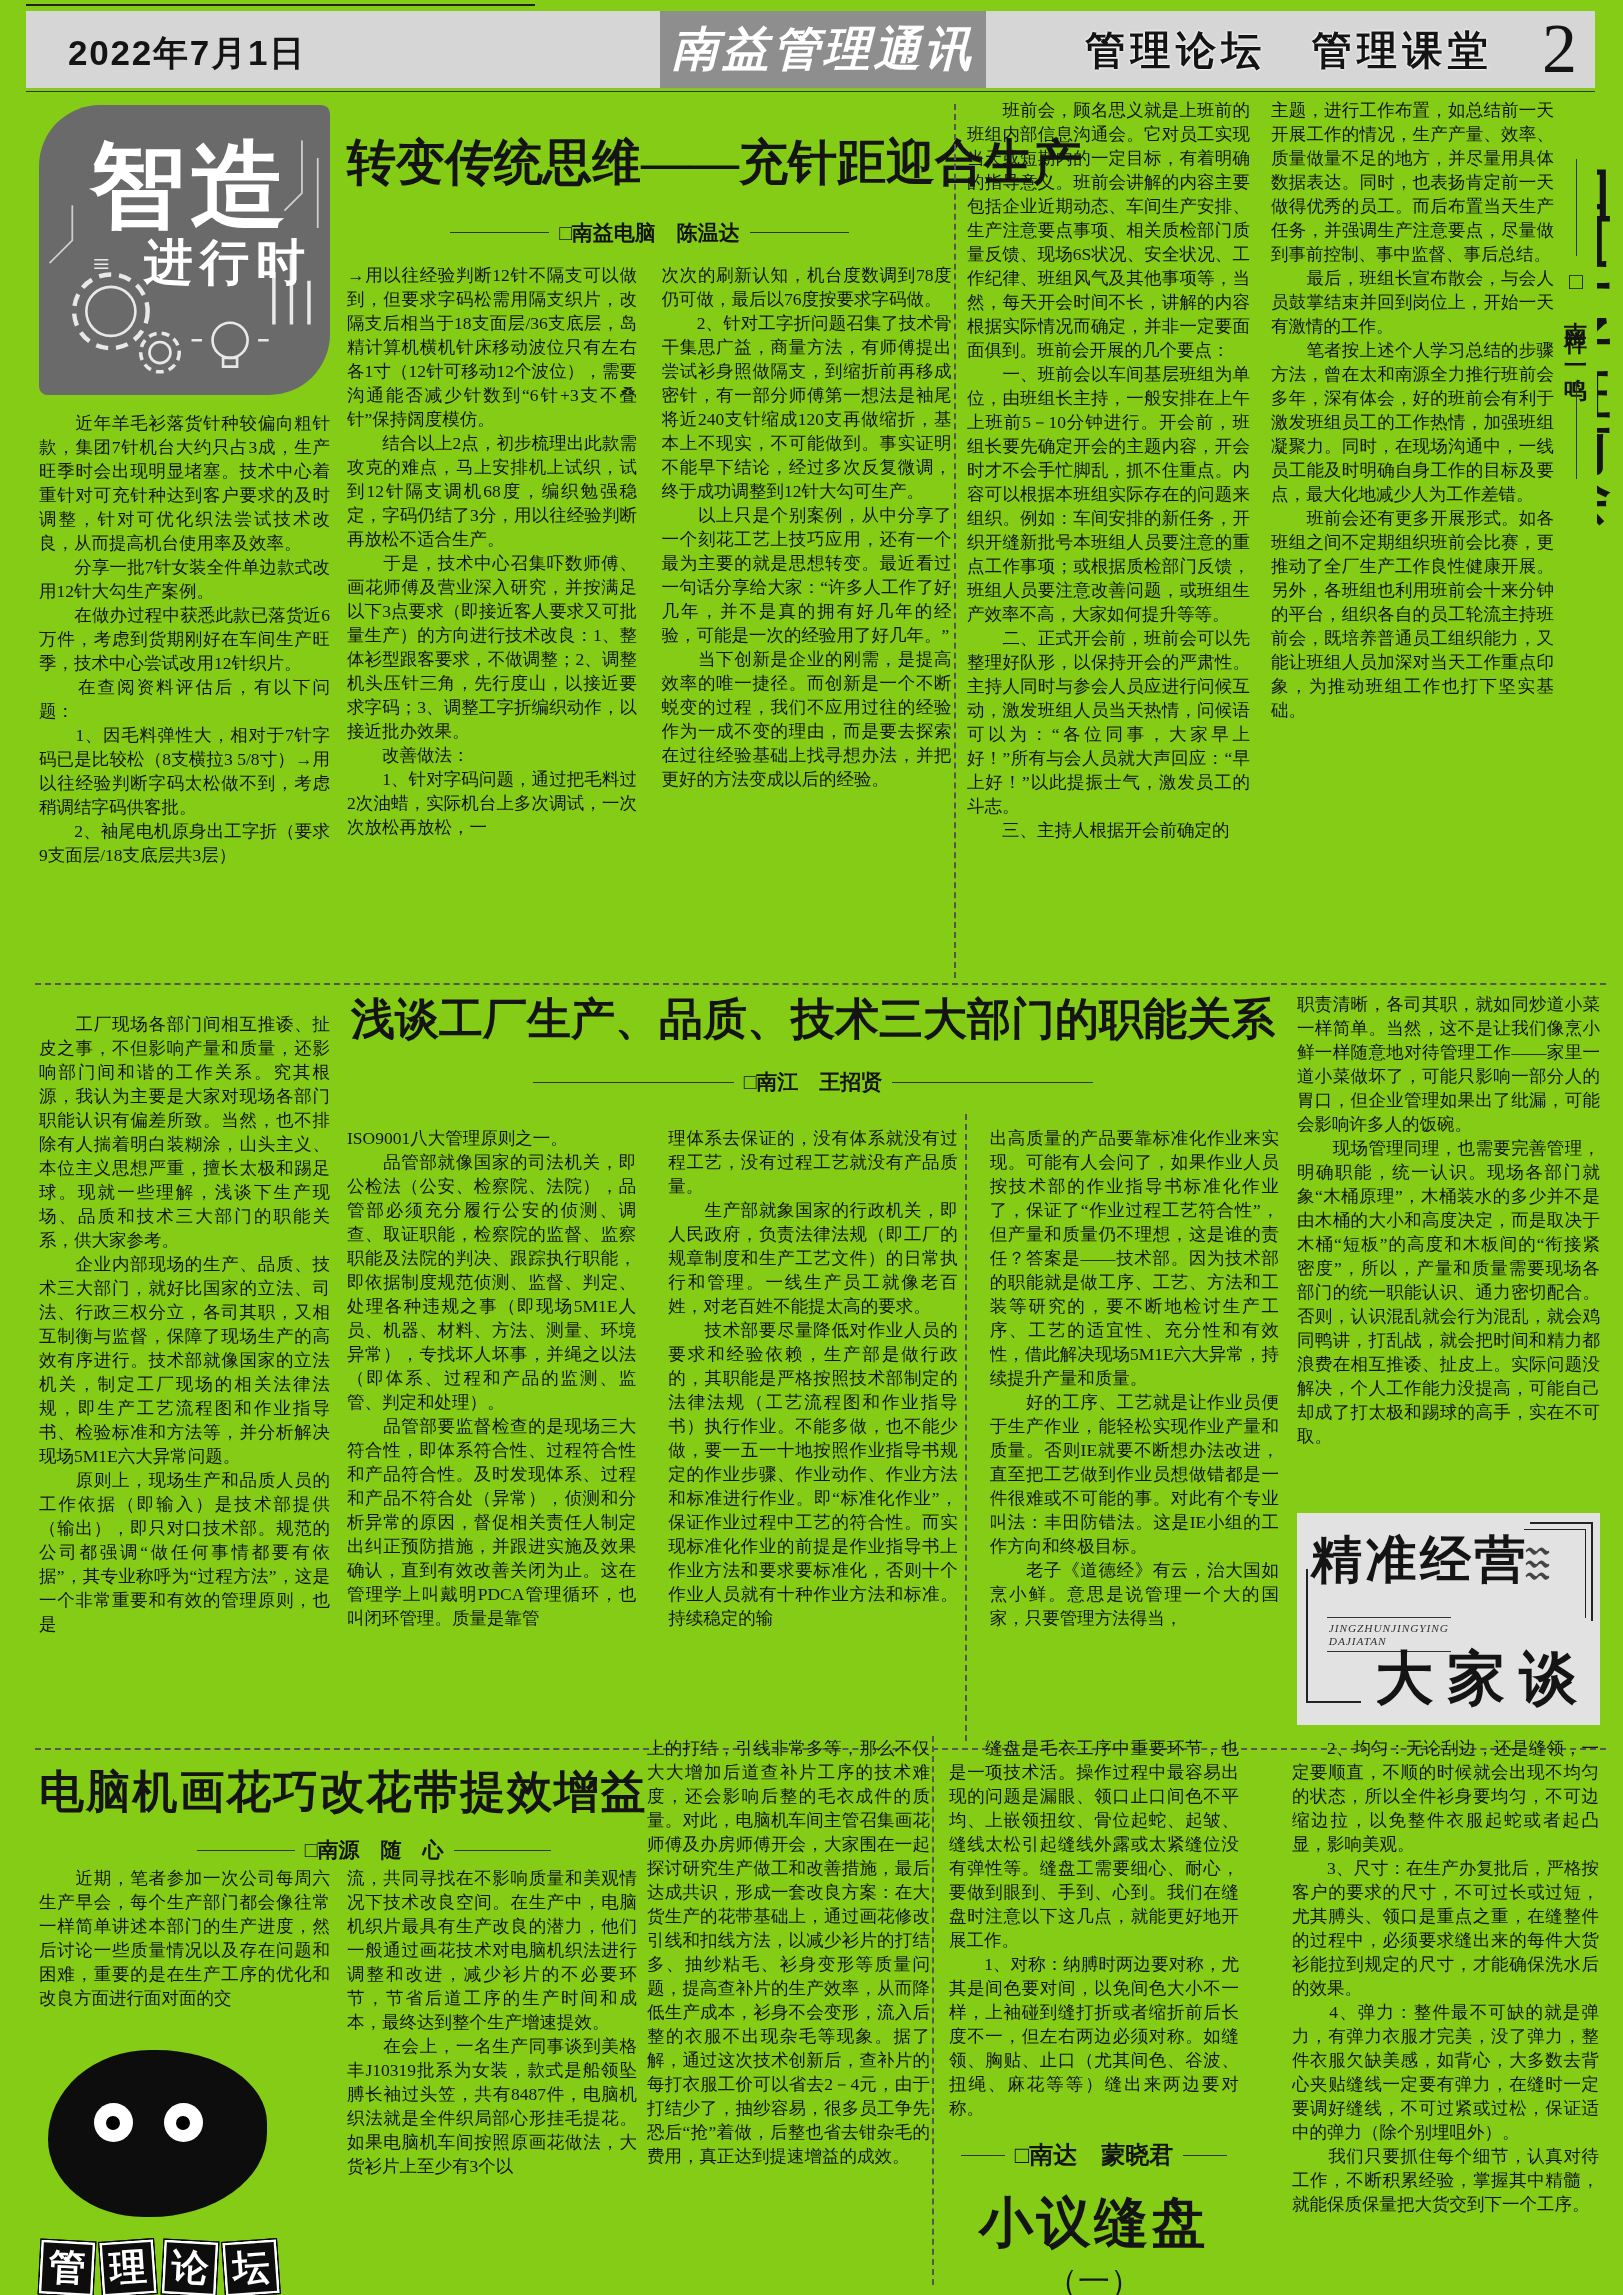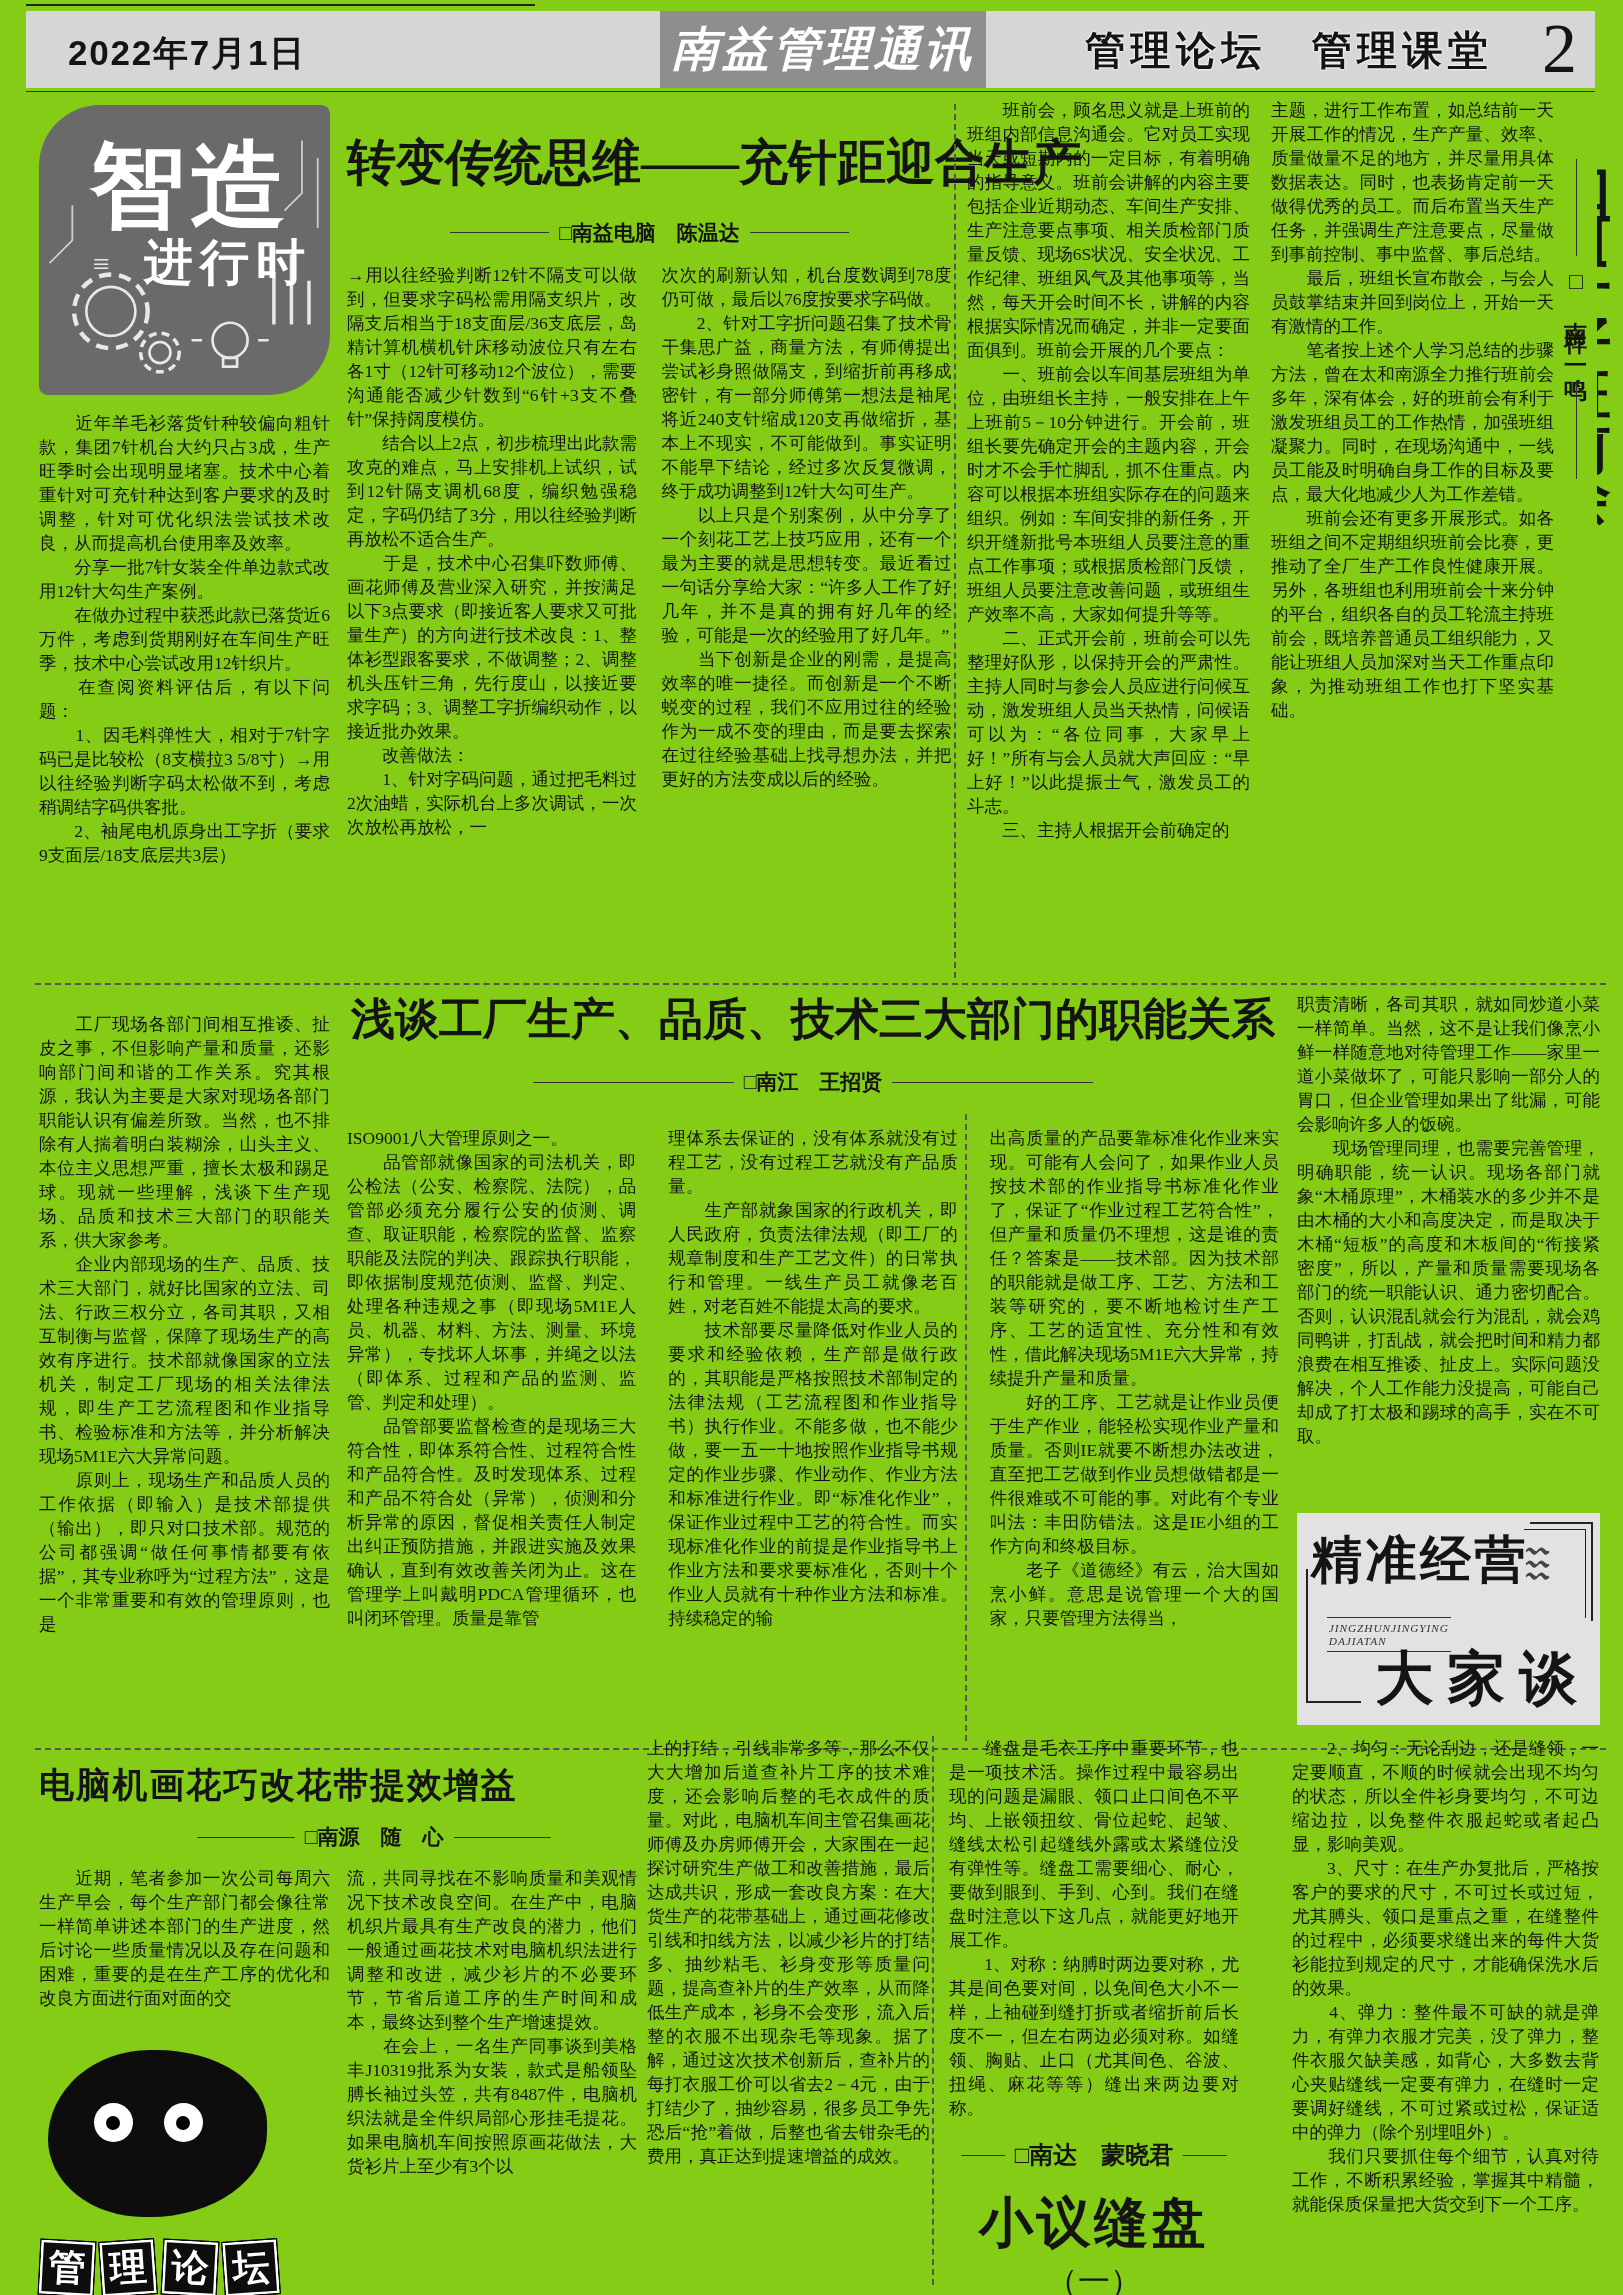--- a/index.html
+++ b/index.html
@@ -74,21 +74,21 @@
         border-top:1.8px solid #222;border-right:1.8px solid #222;}
   .promo .br-bl{position:absolute;left:8.8px;top:56px;width:53px;height:132px;
         border-left:2.6px solid #222;border-bottom:2.6px solid #222;}
   .promo .latin{position:absolute;left:30px;top:104px;font-size:11.4px;font-style:italic;
         letter-spacing:0.9px;border-top:1.8px solid #333;border-bottom:1.8px solid #333;
         padding:3.5px 1.8px;color:#333;line-height:13px;}
   .promo .t2{position:absolute;right:8.8px;bottom:7px;font-size:58px;font-weight:bold;letter-spacing:14px;}
   
   #hd2{left:35px;top:1748px;width:1571px;}
   #article4{position:absolute;left:39px;top:1762px;width:886px;}
-  .a4-title{font-size:35px;font-weight:bold;letter-spacing:1.8px;white-space:nowrap;}
+  .a4-title{font-size:45px;font-weight:bold;letter-spacing:1.8px;white-space:nowrap;}
   #article4 .byline-row{width:40%;margin:14px 0 0 158px;}
   #colL{position:absolute;left:39px;top:1866px;width:291px;}
   #colL .flow{height:172px;}
   .forum-g{position:relative;margin-top:12.3px;width:272px;height:246px;}
   .forum-blob{position:absolute;left:8.8px;top:0;width:219px;height:167px;background:#0d0d0d;
         border-radius:48% 52% 55% 45%/55% 45% 52% 48%;}
   .forum-eye{position:absolute;top:53px;width:39px;height:39px;background:#fff;border-radius:50%;}
   .forum-eye i{position:absolute;left:12.3px;top:12.3px;width:14px;height:14px;background:#000;border-radius:50%;display:block;}
   .forum-chars{position:absolute;left:0;bottom:0;display:flex;gap:5.3px;}
   .forum-chars span{display:block;width:54px;height:54px;background:#0d0d0d;color:#fff;

